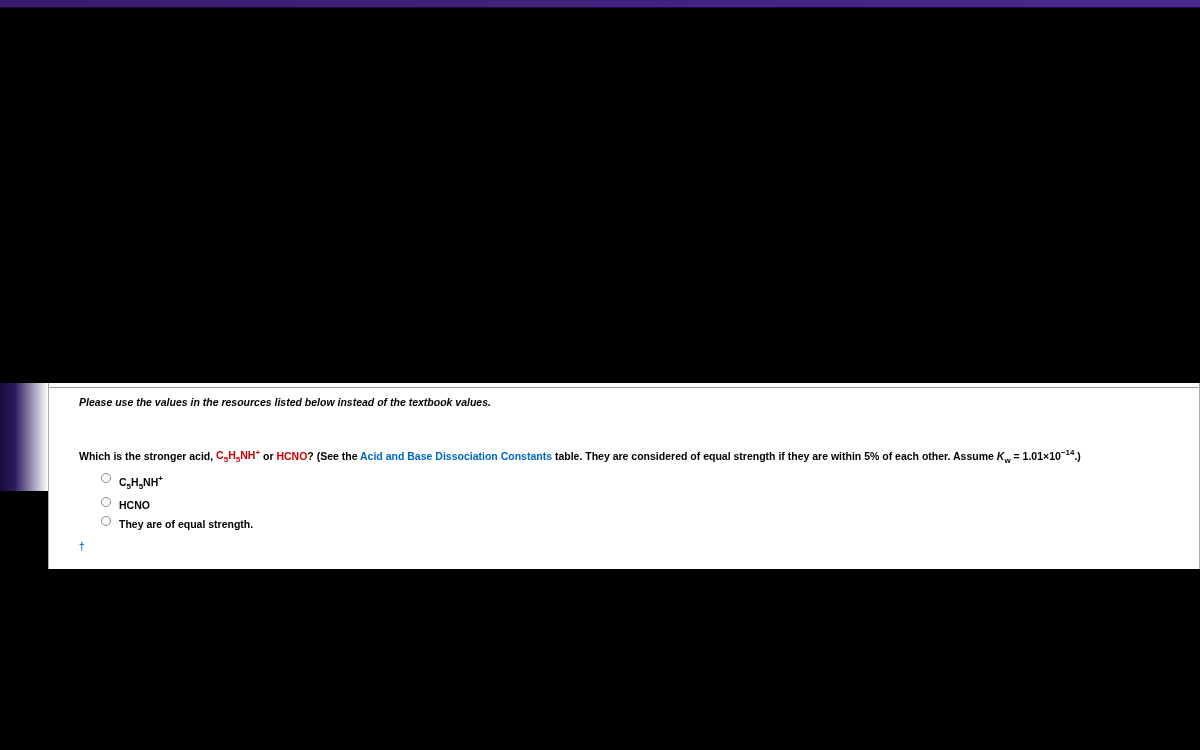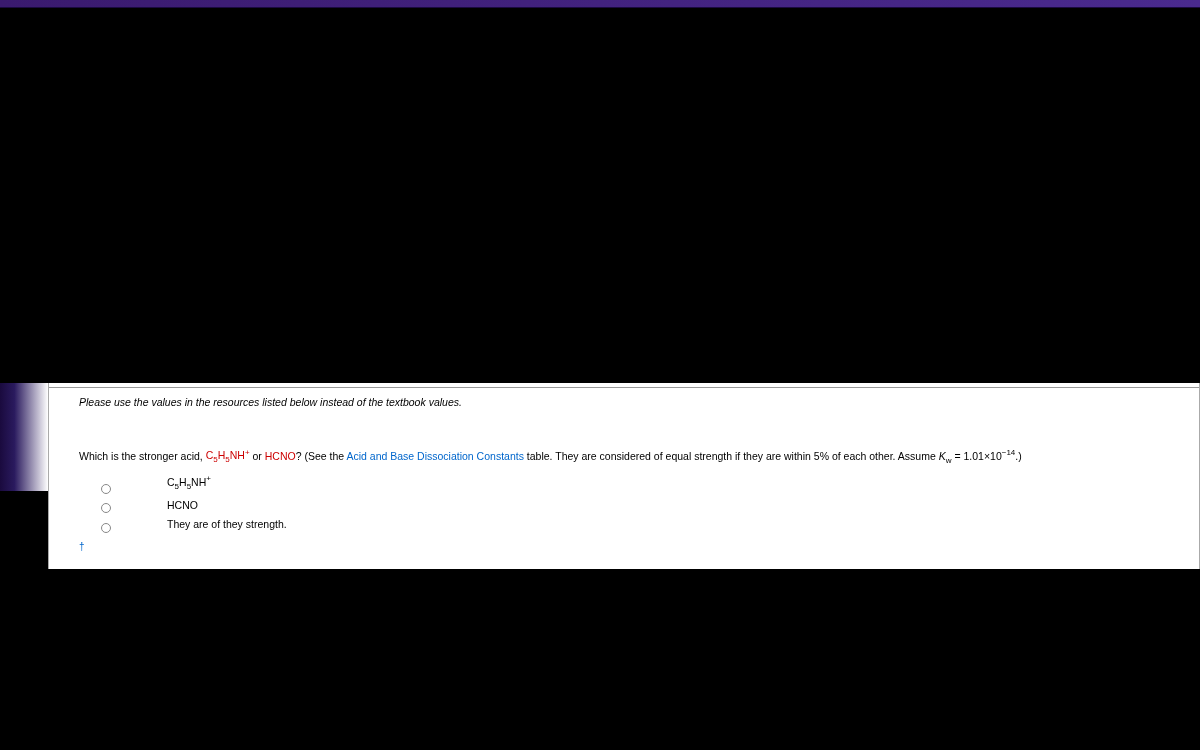--- a/index.html
+++ b/index.html
@@ -1,18 +1,19 @@
 <!DOCTYPE html>
 <html><head>
   <meta charset="utf-8">
   <style>
     * {
       margin: 0;
       padding: 0;
       box-sizing: border-box;
+      font-weight: bold;
     }
     body {
       width: 1200px;
       height: 750px;
       background: #000000;
       font-family: Verdana, Arial, sans-serif;
       font-size: 11px;
       color: #000;
       overflow: hidden;
       position: relative;
@@ -75,24 +76,23 @@
     }
     .italic-var {
       font-style: italic;
     }
     .options {
       margin-left: 22px;
       margin-top: 4px;
     }
     .option-row {
       display: flex;
-      align-items: flex-end;
+      align-items: flex-start;
       margin-bottom: 3px;
       font-size: 10.5px;
-      gap: 48px;
     }
     .radio-circle {
       width: 10px;
       height: 10px;
       border: 1px solid #888;
       border-radius: 50%;
       margin-right: 8px;
       background: #fff;
       flex-shrink: 0;
     }
@@ -134,21 +134,21 @@
       <div class="option-row">
         <div class="radio-circle"></div>
         <span><span>C</span><span class="subscript">5</span><span>H</span><span class="subscript">5</span><span>NH</span><span class="superscript">+</span></span>
       </div>
       <div class="option-row">
         <div class="radio-circle"></div>
         <span>HCNO</span>
       </div>
       <div class="option-row">
         <div class="radio-circle"></div>
-        <span>They are of they strength.</span>
+        <span>They are of equal strength.</span>
       </div>
     </div>
 
     <div class="dagger">†</div>
   </div>
 </div>
 
 <div class="black-region-bottom"></div>
 
 </body></html>

